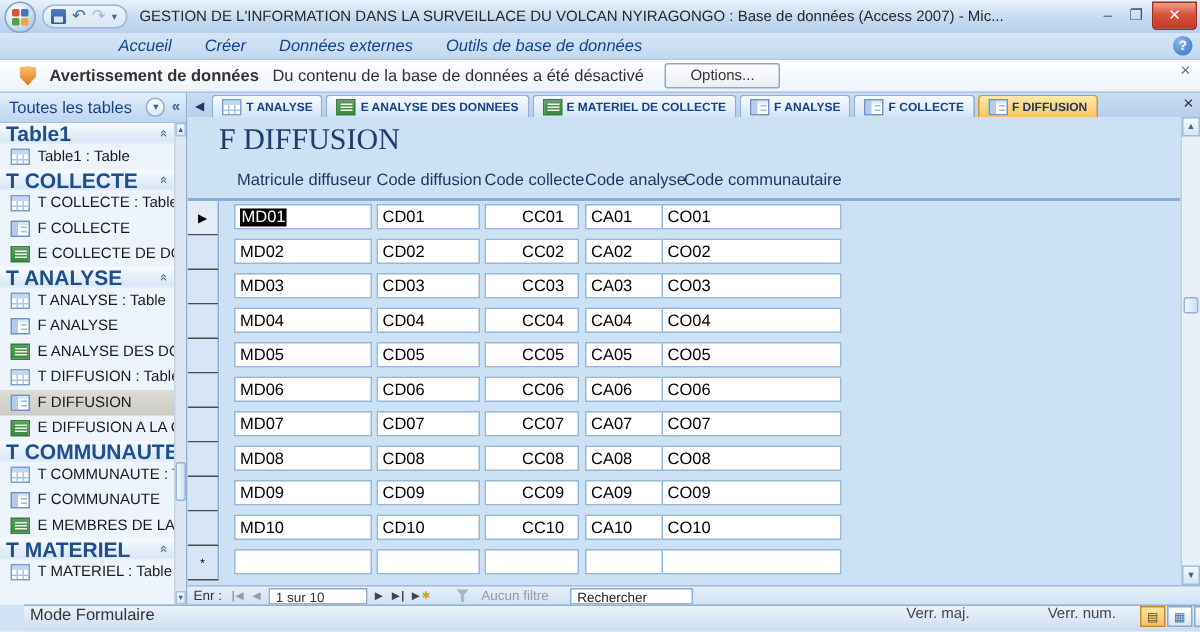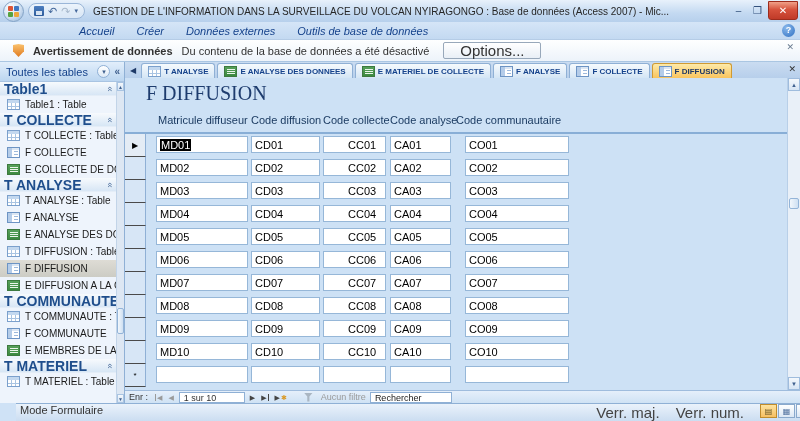--- a/index.html
+++ b/index.html
@@ -36,21 +36,21 @@
                background:radial-gradient(circle at 35% 30%, #8ab9ec, #2f6fc1); color:#fff; font-size:9px; font-weight:bold;
                text-align:center; line-height:13px; }
 
   
   .msgbar { height:22px; background:linear-gradient(#feffff,#edf3fa); border-bottom:1px solid #aac6e2; display:flex; align-items:center; padding-left:13px; position:relative; }
   .shield-icon { width:11px; height:13px; flex:none; background:linear-gradient(#fac26e,#e07a1f);
                  clip-path:polygon(0 8%,50% 0,100% 8%,100% 55%,50% 100%,0 55%); }
   .msg-label { font-weight:bold; color:#323232; margin-left:9px; }
   .msg-text { color:#323232; margin-left:9px; }
   .msg-btn { margin-left:14px; height:17px; background:linear-gradient(#ffffff,#e9eff6); border:1px solid #98a8ba;
-             border-radius:2px; padding:0 16px; font-size:15px; color:#333; line-height:15px; }
+             border-radius:2px; padding:0 16px; font-size:10px; color:#333; line-height:15px; }
   .msg-close { position:absolute; right:6px; top:2px; color:#6a7c90; font-size:9px; }
 
   
   .main { position:absolute; top:62px; left:0; width:800px; height:341px; display:flex; }
 
   
   .navpane { width:125px; flex:none; background:#eef4fc; border-right:1px solid #8fb0d5; position:relative; overflow:hidden; }
   .np-header { height:20px; background:linear-gradient(#e2eefb,#bcd6f0); border-bottom:1px solid #a9c4e2;
                display:flex; align-items:center; padding:0 4px 0 6px; }
   .np-title { color:#15428b; font-size:11px; flex:1; }
@@ -103,50 +103,50 @@
   .colhead { position:absolute; top:36px; left:0; right:0; height:17px; }
   .colhead span { position:absolute; font-size:11px; color:#17375e; white-space:nowrap; }
   .ch1{left:33px;} .ch2{left:126px;} .ch3{left:198px;} .ch4{left:265px;} .ch5{left:331px;}
   .rows { position:absolute; top:54px; left:0; right:0; border-top:2px solid #88aed6; }
   .rrow { position:relative; height:23px; }
   .sel { position:absolute; left:0; top:0; width:21px; height:23px; background:#d7e6f6; border-right:1px solid #8fb0d5;
          border-bottom:1px solid #4a4a4a; display:flex; align-items:center; justify-content:center; font-size:8px; color:#000; }
   .rrow:first-child .sel { background:#e4ecf5; }
   .fin { position:absolute; top:2px; height:17px; background:#fff; border:1px solid #96b7d8; font-size:11px; color:#000;
          padding:1px 3px 0 3px; line-height:14px; white-space:nowrap; overflow:hidden; }
-  .c1{left:31px;width:92px;} .c2{left:126px;width:69px;} .c3{left:198px;width:63px;padding-left:24px;} .c4{left:265px;width:61px;} .c5{left:340px;width:104px;}
+  .c1{left:31px;width:92px;} .c2{left:126px;width:69px;} .c3{left:198px;width:63px;padding-left:24px;} .c4{left:265px;width:61px;} .c5{left:316px;width:120px;}
   .hl { background:#000; color:#fff; padding:0 1px; }
   .star { color:#d99a28; font-size:7px; margin-left:1px; }
 
   
   .recnav { position:absolute; left:0; right:0; bottom:0; height:13px; background:linear-gradient(#e5effa,#cfe2f4);
             border-top:1px solid #9fbcdd; display:flex; align-items:center; padding-left:4px; font-size:9px; color:#333; }
   .rn-label { margin-right:4px; }
   .rn-btn { font-size:7px; color:#444; padding:0 3px; line-height:11px; }
   .rn-btn.dis { color:#9a9a9a; }
   .rn-first span { border-left:1px solid #9a9a9a; padding-left:1px; }
   .rn-last span { border-right:1px solid #444; padding-right:1px; }
   .rn-box { width:66px; height:11px; background:#fff; border:1px solid #8fb0d5; font-size:9px; line-height:10px; padding-left:4px; margin:0 2px; }
   .rn-filterwrap { display:flex; align-items:center; gap:8px; margin-left:14px; color:#9a9a9a; }
   .funnel-icon { width:9px; height:9px; background:#aab6c2; clip-path:polygon(0 0,100% 0,62% 45%,62% 100%,38% 100%,38% 45%); }
-  .rn-search { width:82px; height:11px; background:#fff; border:1px solid #8fb0d5; font-size:9px; line-height:10px; padding-left:4px; margin-left:4px; color:#222; }
+  .rn-search { width:82px; height:11px; background:#fff; border:1px solid #8fb0d5; font-size:9px; line-height:10px; padding-left:4px; margin-left:14px; color:#222; }
 
   
   .vscroll { position:absolute; top:16px; right:0; bottom:13px; width:13px; background:#e9f0f8; border-left:1px solid #b8cfe8; }
   .vs-btn { position:absolute; left:0; right:0; height:13px; background:linear-gradient(#f4f8fc,#d7e5f4); border:1px solid #9fbcdd;
             font-size:6px; color:#40618f; text-align:center; line-height:12px; }
   .vs-btn.down { bottom:0; }
   .vs-thumb { position:absolute; left:1px; right:1px; top:120px; height:11px; background:linear-gradient(90deg,#f2f7fc,#cfe0f2);
               border:1px solid #93b4d8; border-radius:2px; }
 
   
   .statusbar { position:absolute; bottom:0; left:16px; width:800px; height:18px; background:linear-gradient(#eaf2fb,#cbddf1);
                border-top:1px solid #8fb0d5; display:flex; align-items:flex-start; padding:0 3px 0 4px; }
   .sb-mode { flex:1; font-size:11px; color:#333; }
-  .sb-lock { font-size:15px; color:#444; margin-right:16px; }
+  .sb-lock { font-size:10px; color:#444; margin-right:16px;margin-left:36px; }
   .sb-views { display:flex; gap:1px; }
   .sb-view { width:17px; height:14px; border:1px solid #8aa9cc; background:linear-gradient(#ffffff,#dbe7f4);
              display:grid; place-items:center; font-size:8px; color:#4a6c9b; }
   .sb-view.active { background:linear-gradient(#fde3a0,#f6bf62); border-color:#c08c2c; color:#5a4a1e; }
 </style>
 </head>
 <body>
 
 <div id="app">
 

